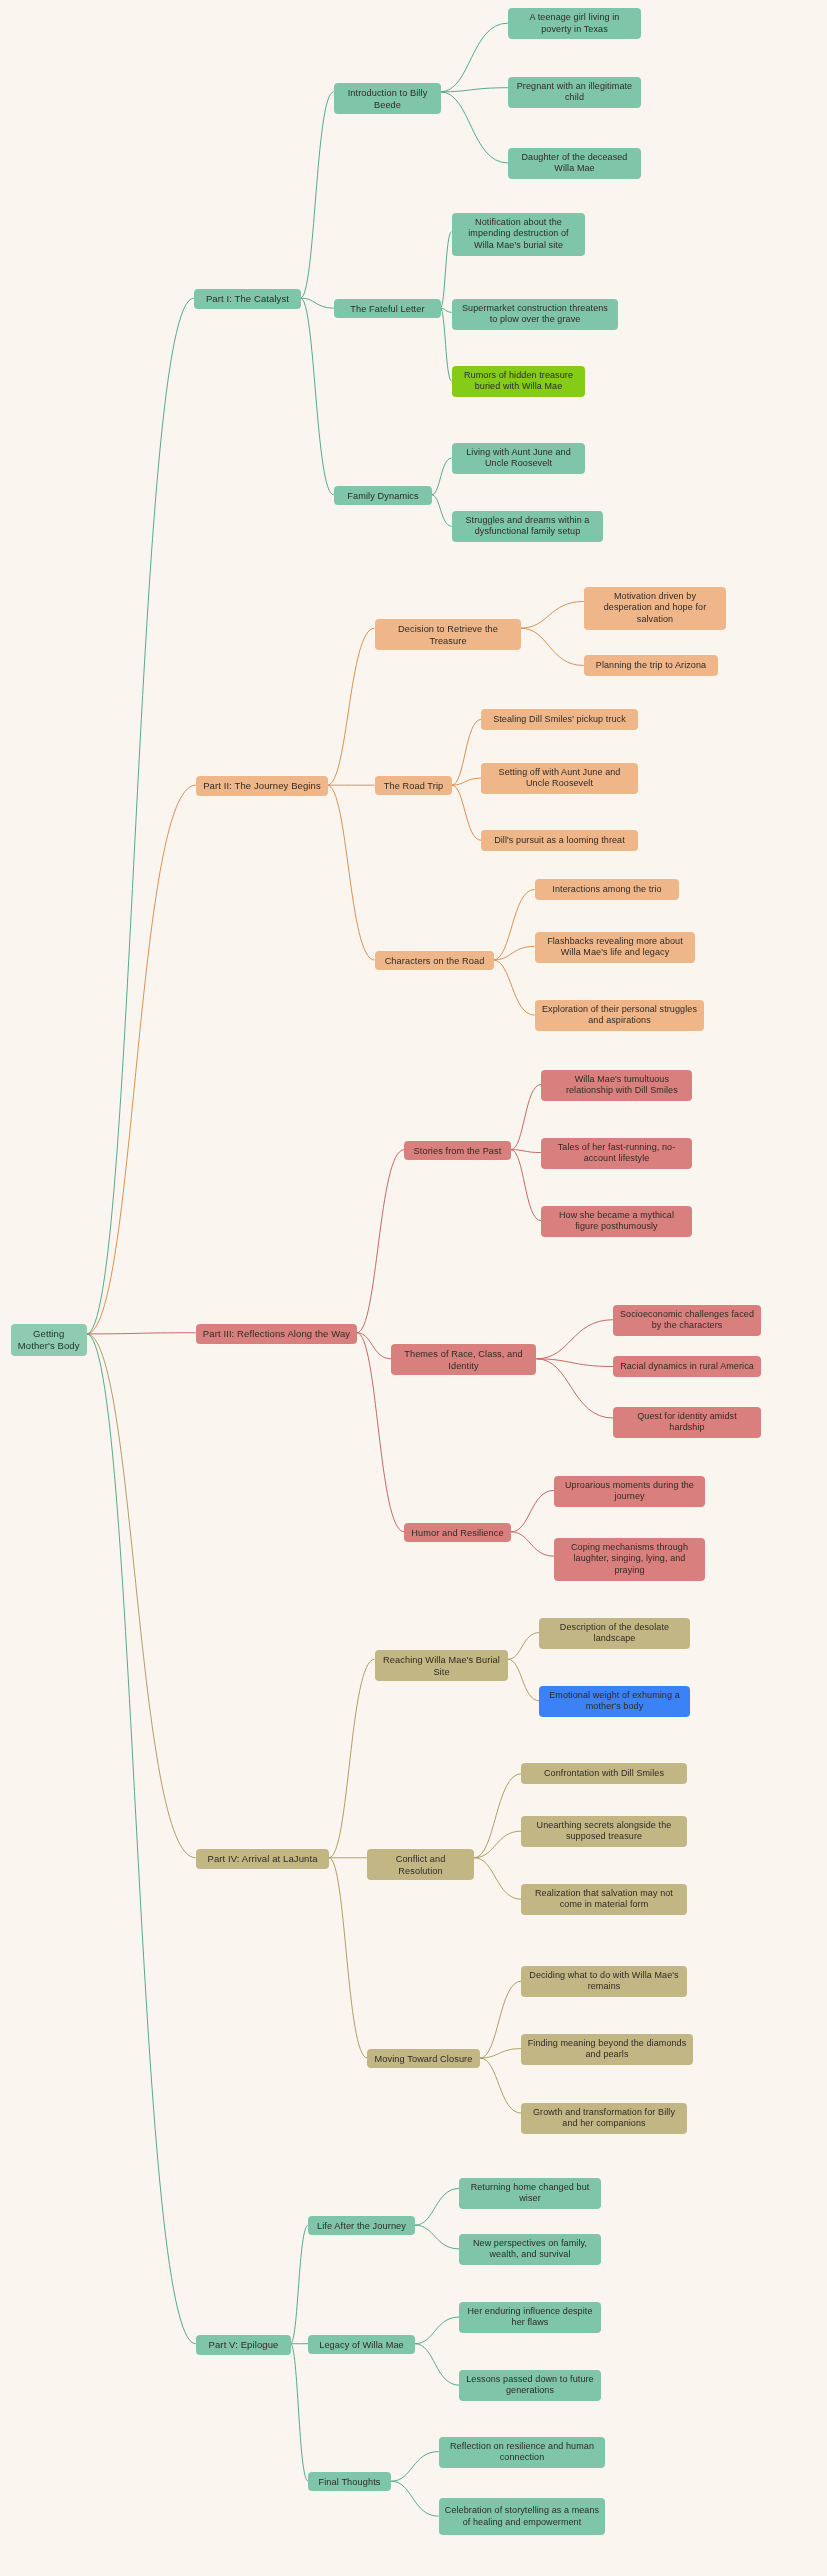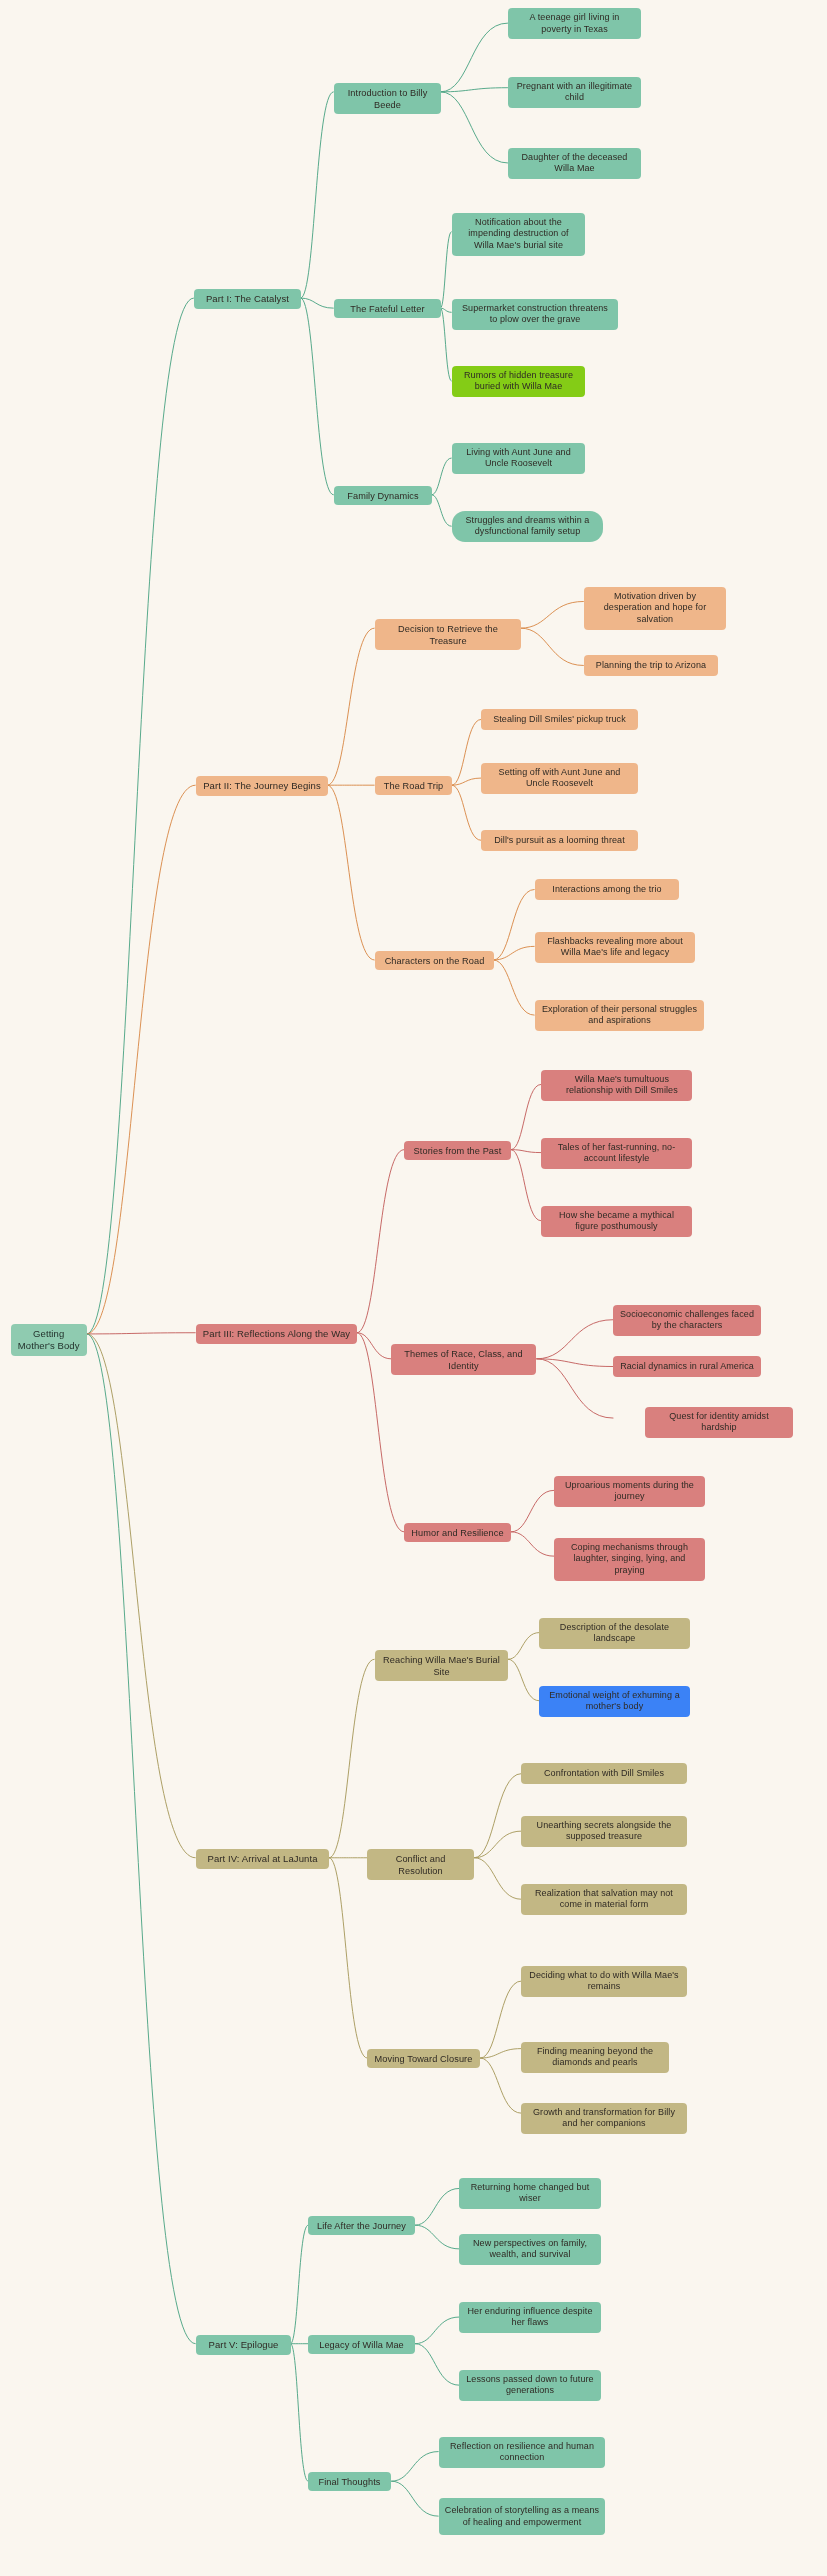--- a/index.html
+++ b/index.html
@@ -137,21 +137,21 @@
       </div>
       <div class="node lvl3" style="left: 452px; top: 366px; width: 133px; min-height: 30px; background: #84cc16;">
         <span>Rumors of hidden treasure buried with Willa Mae</span>
       </div>
       <div class="node lvl2" style="left: 334px; top: 486px; width: 98px; min-height: 18px; background: rgb(127, 197, 169);">
         <span>Family Dynamics</span>
       </div>
       <div class="node lvl3" style="left: 452px; top: 443px; width: 133px; min-height: 30px; background: rgb(127, 197, 169);">
         <span>Living with Aunt June and Uncle Roosevelt</span>
       </div>
-      <div class="node lvl3" style="left: 452px; top: 511px; width: 151px; min-height: 30px; background: rgb(127, 197, 169); border-radius: 13px;">
+      <div class="node lvl3" style="left: 452px; top: 511px; width: 151px; min-height: 30px; background: rgb(127, 197, 169);">
         <span>Struggles and dreams within a dysfunctional family setup</span>
       </div>
       <div class="node lvl1" style="left: 196px; top: 776px; width: 132px; min-height: 18px; background: rgb(239, 182, 138);">
         <span>Part II: The Journey Begins</span>
       </div>
       <div class="node lvl2" style="left: 375px; top: 619px; width: 146px; min-height: 18px; background: rgb(239, 182, 138);">
         <span>Decision to Retrieve the Treasure</span>
       </div>
       <div class="node lvl3" style="left: 584px; top: 587px; width: 142px; min-height: 30px; background: rgb(239, 182, 138);">
         <span>Motivation driven by desperation and hope for salvation</span>
@@ -200,21 +200,21 @@
       </div>
       <div class="node lvl2" style="left: 391px; top: 1344px; width: 145px; min-height: 30px; background: rgb(217, 128, 126);">
         <span>Themes of Race, Class, and Identity</span>
       </div>
       <div class="node lvl3" style="left: 613px; top: 1305px; width: 148px; min-height: 30px; background: rgb(217, 128, 126);">
         <span>Socioeconomic challenges faced by the characters</span>
       </div>
       <div class="node lvl3" style="left: 613px; top: 1356px; width: 148px; min-height: 21.3px; background: rgb(217, 128, 126);">
         <span>Racial dynamics in rural America</span>
       </div>
-      <div class="node lvl3" style="left: 613px; top: 1407px; width: 148px; min-height: 21.3px; background: rgb(217, 128, 126); margin-left: 32px;">
+      <div class="node lvl3" style="left: 613px; top: 1407px; width: 148px; min-height: 21.3px; background: rgb(217, 128, 126);">
         <span>Quest for identity amidst hardship</span>
       </div>
       <div class="node lvl2" style="left: 404px; top: 1523px; width: 107px; min-height: 18px; background: rgb(217, 128, 126);">
         <span>Humor and Resilience</span>
       </div>
       <div class="node lvl3" style="left: 554px; top: 1476px; width: 151px; min-height: 30px; background: rgb(217, 128, 126);">
         <span>Uproarious moments during the journey</span>
       </div>
       <div class="node lvl3" style="left: 554px; top: 1538px; width: 151px; min-height: 37px; background: rgb(217, 128, 126);">
         <span>Coping mechanisms through laughter, singing, lying, and praying</span>
@@ -242,21 +242,21 @@
       </div>
       <div class="node lvl3" style="left: 521px; top: 1884px; width: 166px; min-height: 30px; background: rgb(194, 183, 132);">
         <span>Realization that salvation may not come in material form</span>
       </div>
       <div class="node lvl2" style="left: 367px; top: 2049px; width: 113px; min-height: 18px; background: rgb(194, 183, 132);">
         <span>Moving Toward Closure</span>
       </div>
       <div class="node lvl3" style="left: 521px; top: 1966px; width: 166px; min-height: 30px; background: rgb(194, 183, 132);">
         <span>Deciding what to do with Willa Mae's remains</span>
       </div>
-      <div class="node lvl3" style="left: 521px; top: 2034px; width: 148px; min-height: 30px; background: rgb(194, 183, 132); margin-top: 8px;">
+      <div class="node lvl3" style="left: 521px; top: 2034px; width: 172px; min-height: 30px; background: rgb(194, 183, 132);">
         <span>Finding meaning beyond the diamonds and pearls</span>
       </div>
       <div class="node lvl3" style="left: 521px; top: 2103px; width: 166px; min-height: 21.3px; background: rgb(194, 183, 132);">
         <span>Growth and transformation for Billy and her companions</span>
       </div>
       <div class="node lvl1" style="left: 196px; top: 2335px; width: 95px; min-height: 18px; background: rgb(127, 197, 169);">
         <span>Part V: Epilogue</span>
       </div>
       <div class="node lvl2" style="left: 308px; top: 2216px; width: 107px; min-height: 18px; background: rgb(127, 197, 169);">
         <span>Life After the Journey</span>

